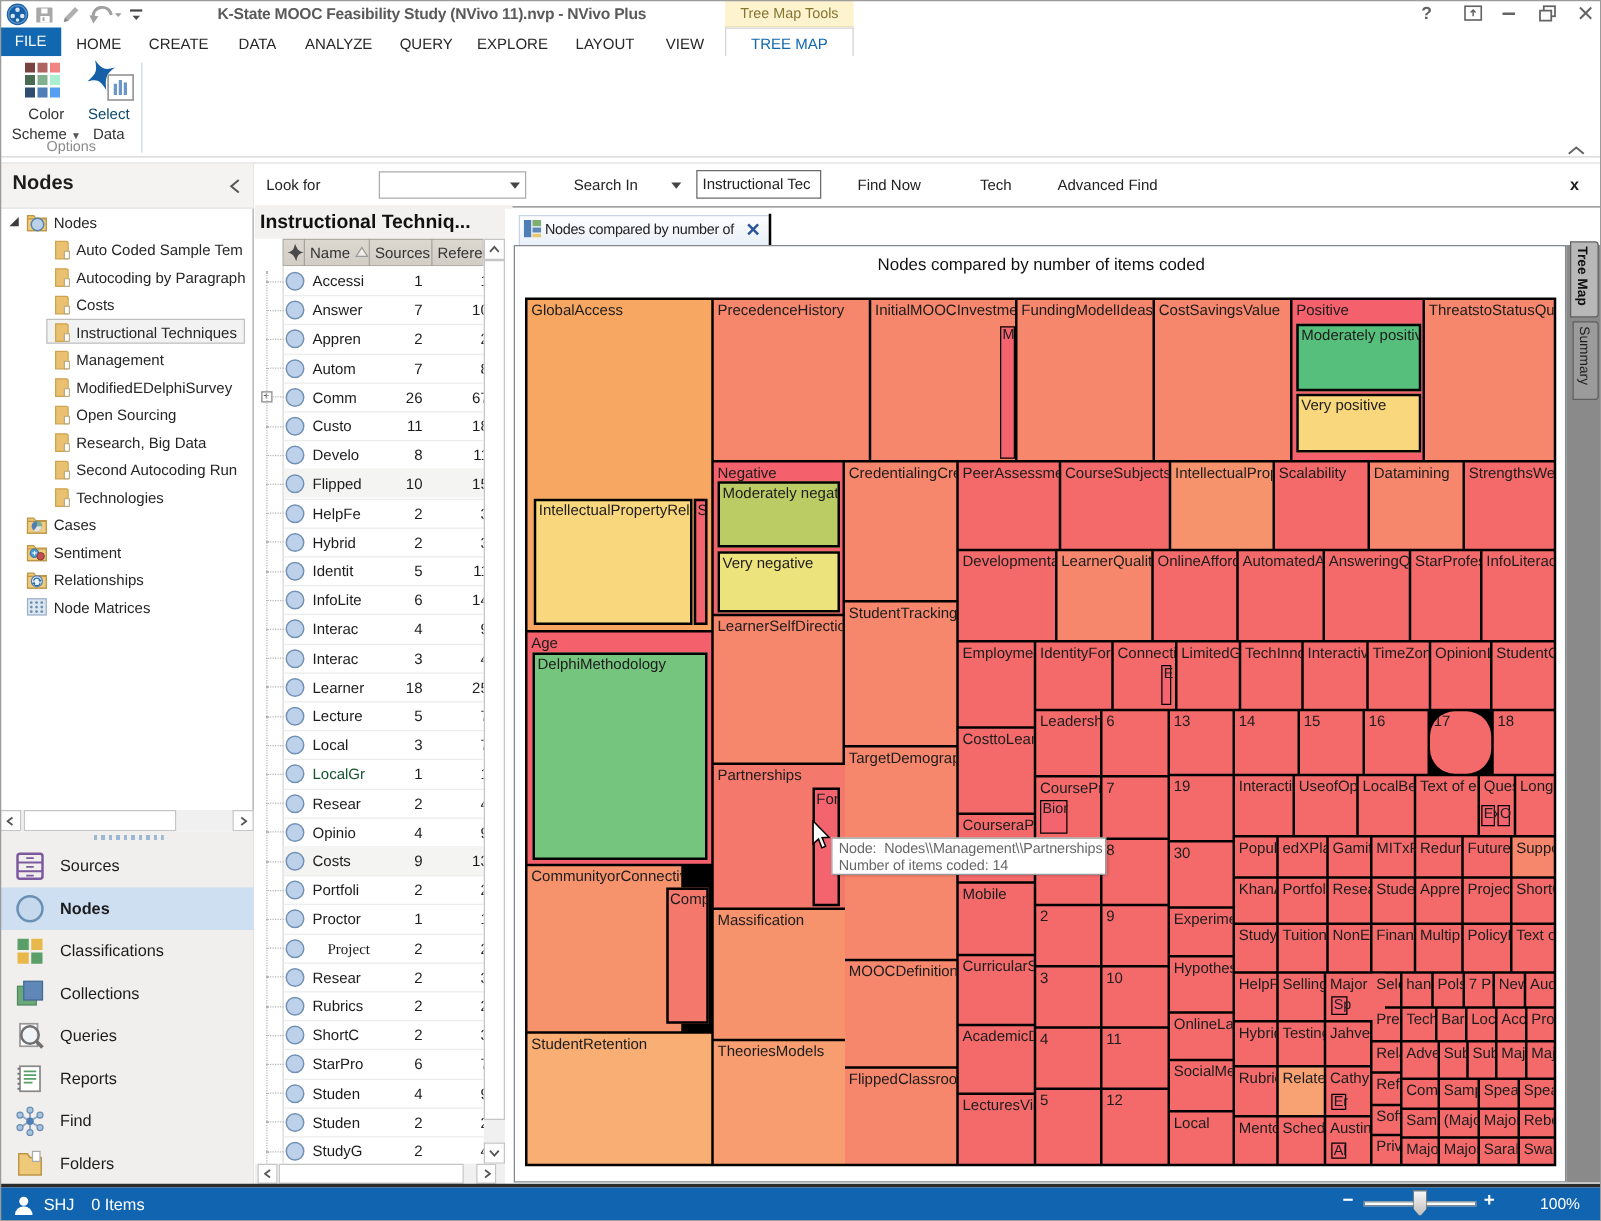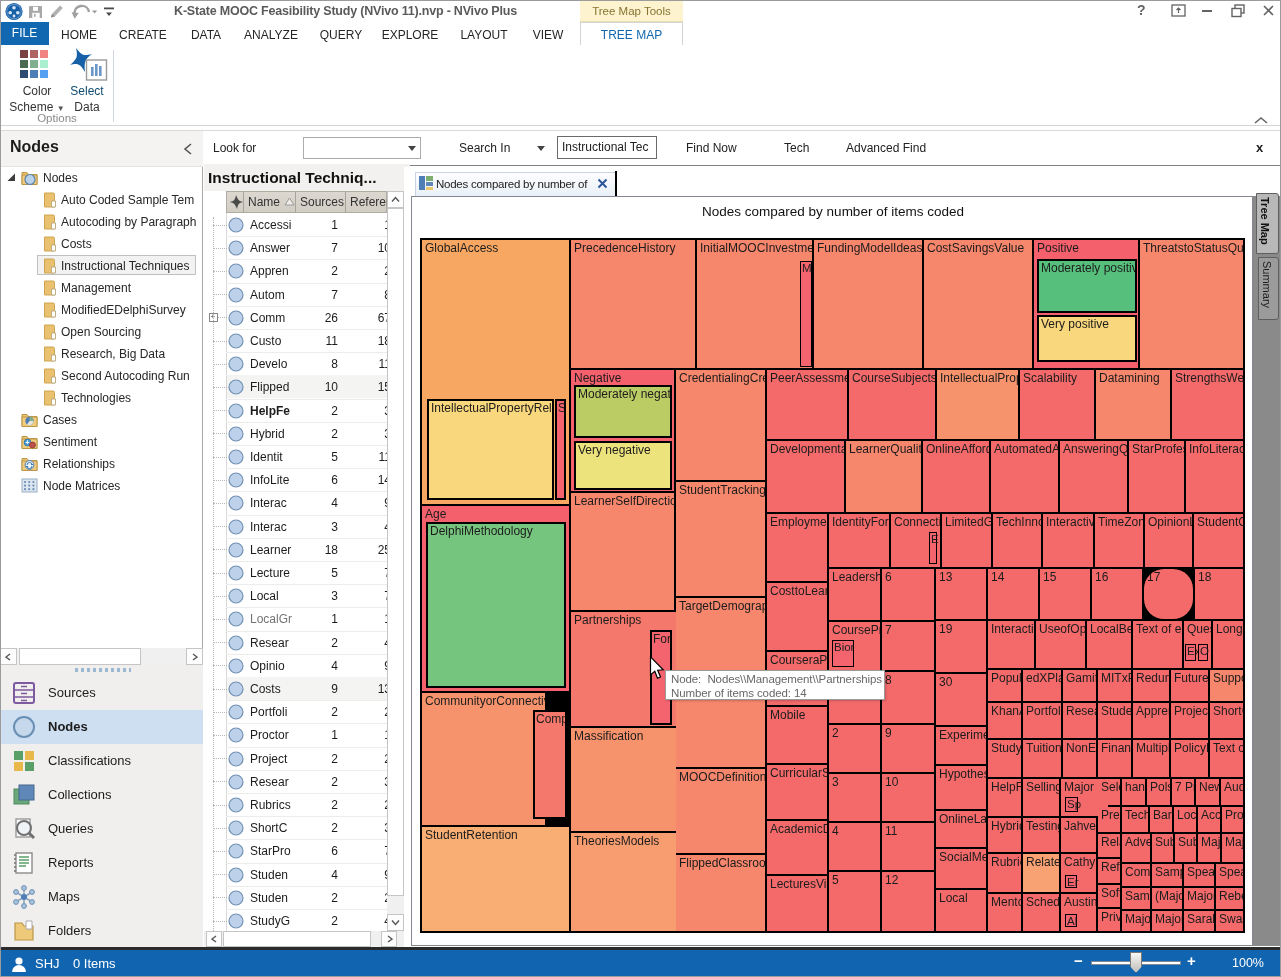--- a/index.html
+++ b/index.html
@@ -282,21 +282,21 @@
     <circle cx="12" cy="12" r="3" fill="#4f7db6"></circle>
     <g fill="#a8c4dd" stroke="#6a8fb5" stroke-width="1">
       <circle cx="12" cy="3" r="2.4"></circle>
       <circle cx="20" cy="7" r="2.4"></circle>
       <circle cx="20" cy="17" r="2.4"></circle>
       <circle cx="12" cy="21" r="2.4"></circle>
       <circle cx="4" cy="17" r="2.4"></circle>
       <circle cx="4" cy="7" r="2.4"></circle>
     </g>
   </svg>
-<div class="tx" style="left:48px;top:889px;font-size:13px;color:#1c1c1c;">Maps</div>
+<div class="tx" style="left:48px;top:889px;font-size:13px;color:#1c1c1c;">Find</div>
 <svg class="abs" style="left:12px;top:919px;" width="24" height="24" viewBox="0 0 24 24">
     <path d="M3 4 h7 l2 3 h9 v14 H3 Z" fill="#eec97a" stroke="#bd9648" stroke-width="1.2"></path>
     <path d="M14 2 h6 v8 h-6 z" fill="#fff" stroke="#aaa" stroke-width="1"></path>
   </svg>
 <div class="tx" style="left:48px;top:923px;font-size:13px;color:#1c1c1c;">Folders</div>
 
 <div class="abs" style="left:204px;top:167px;width:206px;height:780px;background:#fff;"></div>
 <div class="abs" style="left:204px;top:164px;width:206px;height:27px;background:#f2f1ef;"></div>
 <div class="tx" style="left:208px;top:169px;font-size:15.5px;font-weight:bold;color:#111;">Instructional Techniq...</div>
 <div class="abs" style="left:226px;top:191px;width:161px;height:22px;background:linear-gradient(#dcd8d0,#d2cec6);border:1px solid #b0aca4;"></div>
@@ -379,21 +379,21 @@
     <circle cx="8" cy="8" r="7" fill="#bdd2ea" stroke="#7291b4" stroke-width="1.2"></circle>
   </svg>
 <div class="tx" style="left:250px;top:380px;font-size:12px;color:#1c1c1c;">Flipped</div>
 <div class="tx" style="left:296px;top:380px;width:42px;text-align:right;font-size:12px;color:#1c1c1c;">10</div>
 <div class="tx" style="left:346px;top:380px;width:45px;text-align:right;font-size:12px;color:#1c1c1c;overflow:hidden;">15</div>
 <div class="abs" style="left:226px;top:422px;width:161px;height:1px;background:#ececec;"></div>
 <div class="abs" style="left:213px;top:410px;width:14px;height:1px;background:transparent;border-top:1px dotted #b8b8b8;"></div>
 <svg class="abs" style="left:228px;top:403px;" width="16" height="16">
     <circle cx="8" cy="8" r="7" fill="#bdd2ea" stroke="#7291b4" stroke-width="1.2"></circle>
   </svg>
-<div class="tx" style="left:250px;top:404px;font-size:12px;color:#1c1c1c;font-weight:bold;">HelpFe</div>
+<div class="tx" style="left:250px;top:404px;font-size:12px;color:#1c1c1c;">HelpFe</div>
 <div class="tx" style="left:296px;top:404px;width:42px;text-align:right;font-size:12px;color:#1c1c1c;">2</div>
 <div class="tx" style="left:346px;top:404px;width:45px;text-align:right;font-size:12px;color:#1c1c1c;overflow:hidden;">3</div>
 <div class="abs" style="left:226px;top:445px;width:161px;height:1px;background:#ececec;"></div>
 <div class="abs" style="left:213px;top:433px;width:14px;height:1px;background:transparent;border-top:1px dotted #b8b8b8;"></div>
 <svg class="abs" style="left:228px;top:426px;" width="16" height="16">
     <circle cx="8" cy="8" r="7" fill="#bdd2ea" stroke="#7291b4" stroke-width="1.2"></circle>
   </svg>
 <div class="tx" style="left:250px;top:427px;font-size:12px;color:#1c1c1c;">Hybrid</div>
 <div class="tx" style="left:296px;top:427px;width:42px;text-align:right;font-size:12px;color:#1c1c1c;">2</div>
 <div class="tx" style="left:346px;top:427px;width:45px;text-align:right;font-size:12px;color:#1c1c1c;overflow:hidden;">3</div>
@@ -451,21 +451,21 @@
     <circle cx="8" cy="8" r="7" fill="#bdd2ea" stroke="#7291b4" stroke-width="1.2"></circle>
   </svg>
 <div class="tx" style="left:250px;top:589px;font-size:12px;color:#1c1c1c;">Local</div>
 <div class="tx" style="left:296px;top:589px;width:42px;text-align:right;font-size:12px;color:#1c1c1c;">3</div>
 <div class="tx" style="left:346px;top:589px;width:45px;text-align:right;font-size:12px;color:#1c1c1c;overflow:hidden;">7</div>
 <div class="abs" style="left:226px;top:631px;width:161px;height:1px;background:#ececec;"></div>
 <div class="abs" style="left:213px;top:619px;width:14px;height:1px;background:transparent;border-top:1px dotted #b8b8b8;"></div>
 <svg class="abs" style="left:228px;top:611px;" width="16" height="16">
     <circle cx="8" cy="8" r="7" fill="#bdd2ea" stroke="#7291b4" stroke-width="1.2"></circle>
   </svg>
-<div class="tx" style="left:250px;top:612px;font-size:12px;color:#737373;">LocalGr</div>
+<div class="tx" style="left:250px;top:612px;font-size:12px;color:#14532d;">LocalGr</div>
 <div class="tx" style="left:296px;top:612px;width:42px;text-align:right;font-size:12px;color:#1c1c1c;">1</div>
 <div class="tx" style="left:346px;top:612px;width:45px;text-align:right;font-size:12px;color:#1c1c1c;overflow:hidden;">1</div>
 <div class="abs" style="left:226px;top:654px;width:161px;height:1px;background:#ececec;"></div>
 <div class="abs" style="left:213px;top:642px;width:14px;height:1px;background:transparent;border-top:1px dotted #b8b8b8;"></div>
 <svg class="abs" style="left:228px;top:635px;" width="16" height="16">
     <circle cx="8" cy="8" r="7" fill="#bdd2ea" stroke="#7291b4" stroke-width="1.2"></circle>
   </svg>
 <div class="tx" style="left:250px;top:636px;font-size:12px;color:#1c1c1c;">Resear</div>
 <div class="tx" style="left:296px;top:636px;width:42px;text-align:right;font-size:12px;color:#1c1c1c;">2</div>
 <div class="tx" style="left:346px;top:636px;width:45px;text-align:right;font-size:12px;color:#1c1c1c;overflow:hidden;">4</div>
@@ -500,21 +500,21 @@
     <circle cx="8" cy="8" r="7" fill="#bdd2ea" stroke="#7291b4" stroke-width="1.2"></circle>
   </svg>
 <div class="tx" style="left:250px;top:728px;font-size:12px;color:#1c1c1c;">Proctor</div>
 <div class="tx" style="left:296px;top:728px;width:42px;text-align:right;font-size:12px;color:#1c1c1c;">1</div>
 <div class="tx" style="left:346px;top:728px;width:45px;text-align:right;font-size:12px;color:#1c1c1c;overflow:hidden;">1</div>
 <div class="abs" style="left:226px;top:770px;width:161px;height:1px;background:#ececec;"></div>
 <div class="abs" style="left:213px;top:758px;width:14px;height:1px;background:transparent;border-top:1px dotted #b8b8b8;"></div>
 <svg class="abs" style="left:228px;top:751px;" width="16" height="16">
     <circle cx="8" cy="8" r="7" fill="#bdd2ea" stroke="#7291b4" stroke-width="1.2"></circle>
   </svg>
-<div class="tx" style="left:250px;top:752px;font-size:12px;color:#1c1c1c;">Project</div>
+<div class="tx" style="left:262px;top:752px;font-size:12px;color:#1c1c1c;font-family:Liberation Serif, serif;">Project</div>
 <div class="tx" style="left:296px;top:752px;width:42px;text-align:right;font-size:12px;color:#1c1c1c;">2</div>
 <div class="tx" style="left:346px;top:752px;width:45px;text-align:right;font-size:12px;color:#1c1c1c;overflow:hidden;">2</div>
 <div class="abs" style="left:226px;top:793px;width:161px;height:1px;background:#ececec;"></div>
 <div class="abs" style="left:213px;top:781px;width:14px;height:1px;background:transparent;border-top:1px dotted #b8b8b8;"></div>
 <svg class="abs" style="left:228px;top:774px;" width="16" height="16">
     <circle cx="8" cy="8" r="7" fill="#bdd2ea" stroke="#7291b4" stroke-width="1.2"></circle>
   </svg>
 <div class="tx" style="left:250px;top:775px;font-size:12px;color:#1c1c1c;">Resear</div>
 <div class="tx" style="left:296px;top:775px;width:42px;text-align:right;font-size:12px;color:#1c1c1c;">2</div>
 <div class="tx" style="left:346px;top:775px;width:45px;text-align:right;font-size:12px;color:#1c1c1c;overflow:hidden;">3</div>

